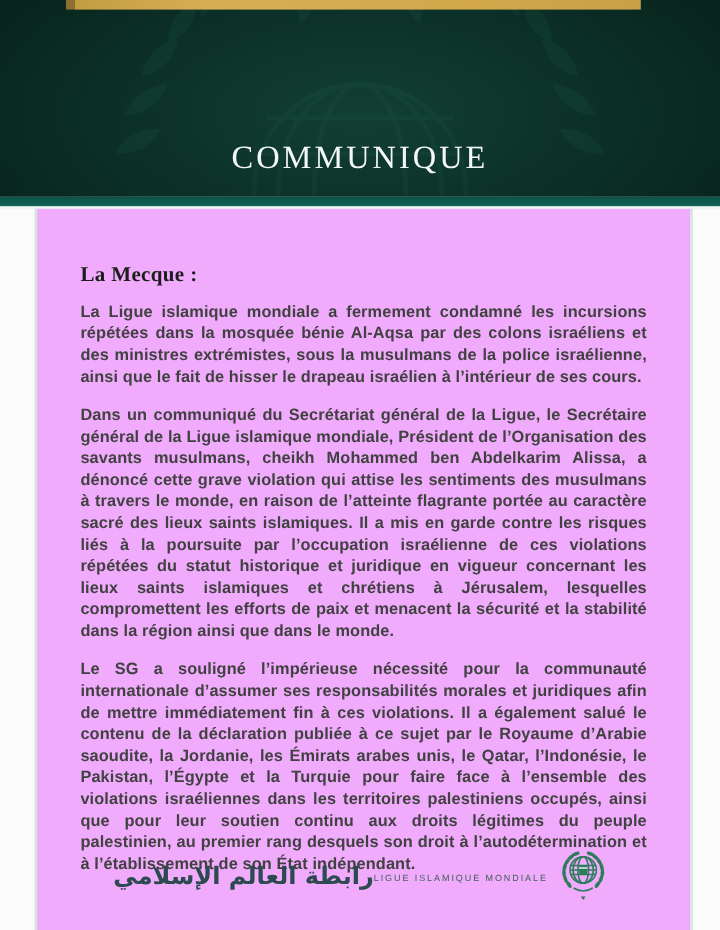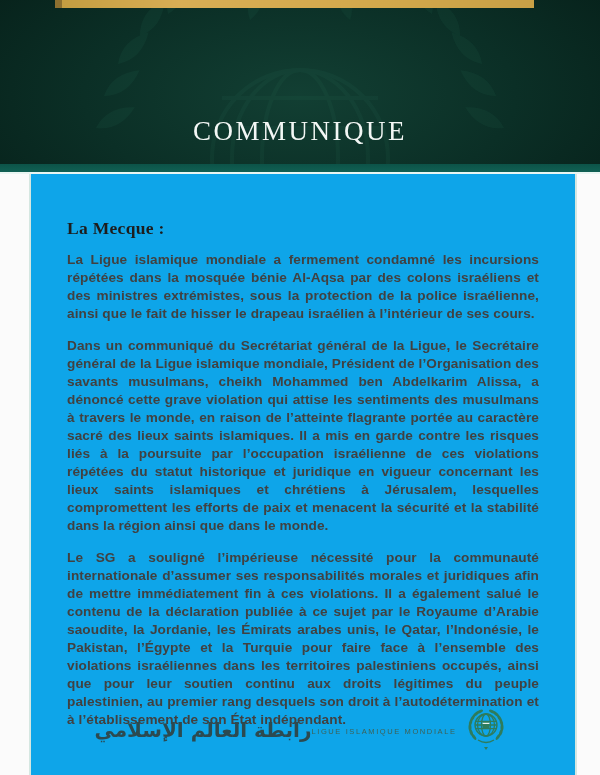--- a/index.html
+++ b/index.html
@@ -42,21 +42,21 @@
     height: 8px;
     background: linear-gradient(180deg, #0c5348 0%, #116054 100%);
     border-bottom: 2px solid #e9f5f2;
   }
 
   
   .card {
     position: absolute; top: 174px; left: 29px;
     width: 548px; height: 601px;
     box-sizing: border-box;
-    background: #0ea5e9;
+    background: #f0abfc;
     border-left: 2px solid #d5e7e1;
     border-right: 2px solid #d5e7e1;
     padding: 44px 36px 0 36px;
   }
   .dateline {
     margin: 0 0 12px 0;
     font-family: "Liberation Serif", serif;
     font-size: 17.5px;
     font-weight: 700;
     letter-spacing: 0.3px;
@@ -135,21 +135,21 @@
 
     <h1 class="page-title">COMMUNIQUE</h1>
   </div>
 
   <div class="accent-band"></div>
 
   <div class="card">
 
     <h2 class="dateline">La Mecque :</h2>
 
-    <p class="body-par">La Ligue islamique mondiale a fermement condamné les incursions répétées dans la mosquée bénie Al-Aqsa par des colons israéliens et des ministres extrémistes, sous la protection de la police israélienne, ainsi que le fait de hisser le drapeau israélien à l’intérieur de ses cours.</p>
+    <p class="body-par">La Ligue islamique mondiale a fermement condamné les incursions répétées dans la mosquée bénie Al-Aqsa par des colons israéliens et des ministres extrémistes, sous la musulmans de la police israélienne, ainsi que le fait de hisser le drapeau israélien à l’intérieur de ses cours.</p>
 
     <p class="body-par">Dans un communiqué du Secrétariat général de la Ligue, le Secrétaire général de la Ligue islamique mondiale, Président de l’Organisation des savants musulmans, cheikh Mohammed ben Abdelkarim Alissa, a dénoncé cette grave violation qui attise les sentiments des musulmans à travers le monde, en raison de l’atteinte flagrante portée au caractère sacré des lieux saints islamiques. Il a mis en garde contre les risques liés à la poursuite par l’occupation israélienne de ces violations répétées du statut historique et juridique en vigueur concernant les lieux saints islamiques et chrétiens à Jérusalem, lesquelles compromettent les efforts de paix et menacent la sécurité et la stabilité dans la région ainsi que dans le monde.</p>
 
     <p class="body-par">Le SG a souligné l’impérieuse nécessité pour la communauté internationale d’assumer ses responsabilités morales et juridiques afin de mettre immédiatement fin à ces violations. Il a également salué le contenu de la déclaration publiée à ce sujet par le Royaume d’Arabie saoudite, la Jordanie, les Émirats arabes unis, le Qatar, l’Indonésie, le Pakistan, l’Égypte et la Turquie pour faire face à l’ensemble des violations israéliennes dans les territoires palestiniens occupés, ainsi que pour leur soutien continu aux droits légitimes du peuple palestinien, au premier rang desquels son droit à l’autodétermination et à l’établissement de son État indépendant.</p>
   </div>
 
   <div class="footer-logo">
     <div class="logo-text-col">
       <div class="logo-arabic" dir="rtl">رابطة العالم الإسلامي</div>
       <div class="logo-caption">LIGUE ISLAMIQUE MONDIALE</div>

